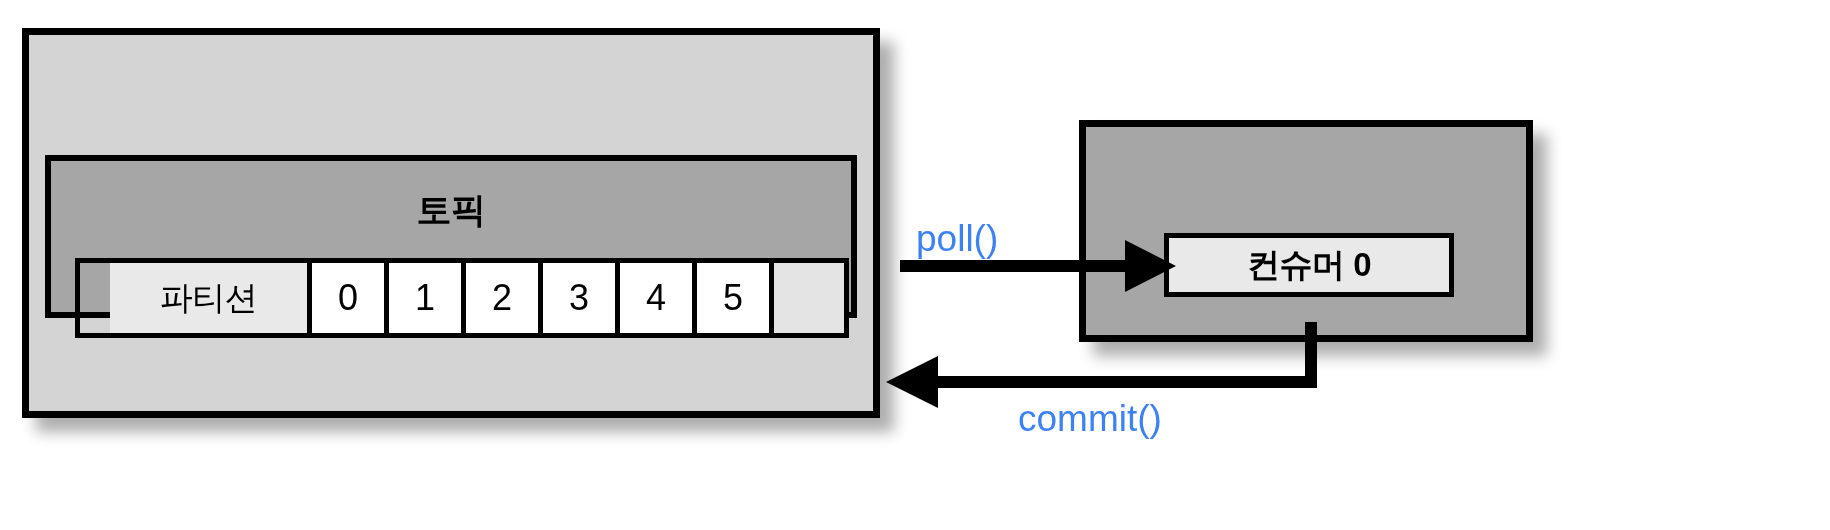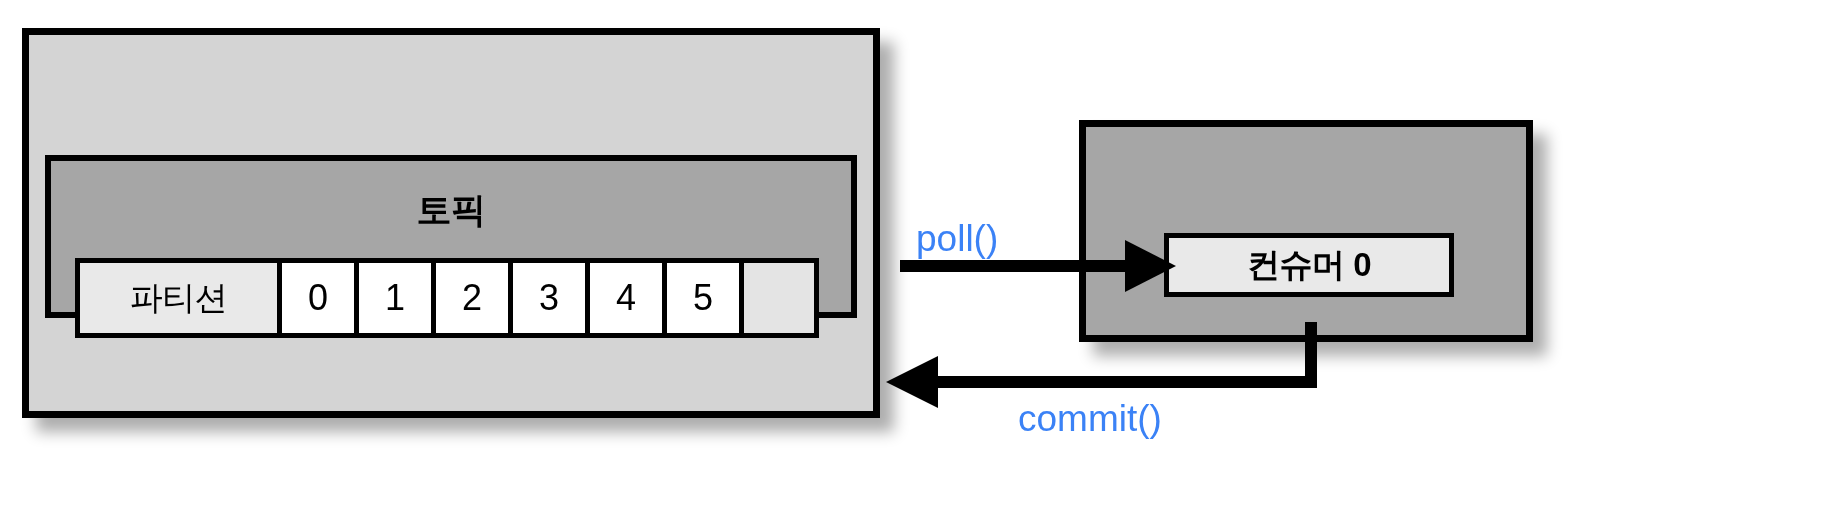--- a/index.html
+++ b/index.html
@@ -69,20 +69,21 @@
 
   
   .partition-strip {
     position: absolute;
     left: 24px;
     top: 97px;
     display: flex;
     border: 5px solid #000000;
     box-sizing: border-box;
     height: 80px;
+    padding-left: 30px;
   }
   .partition-label-cell {
     width: 202px;
     background: #e9e9e9;
     display: flex;
     align-items: center;
     justify-content: center;
     font-size: 33px;
     color: #000000;
     border-right: 5px solid #000000;

